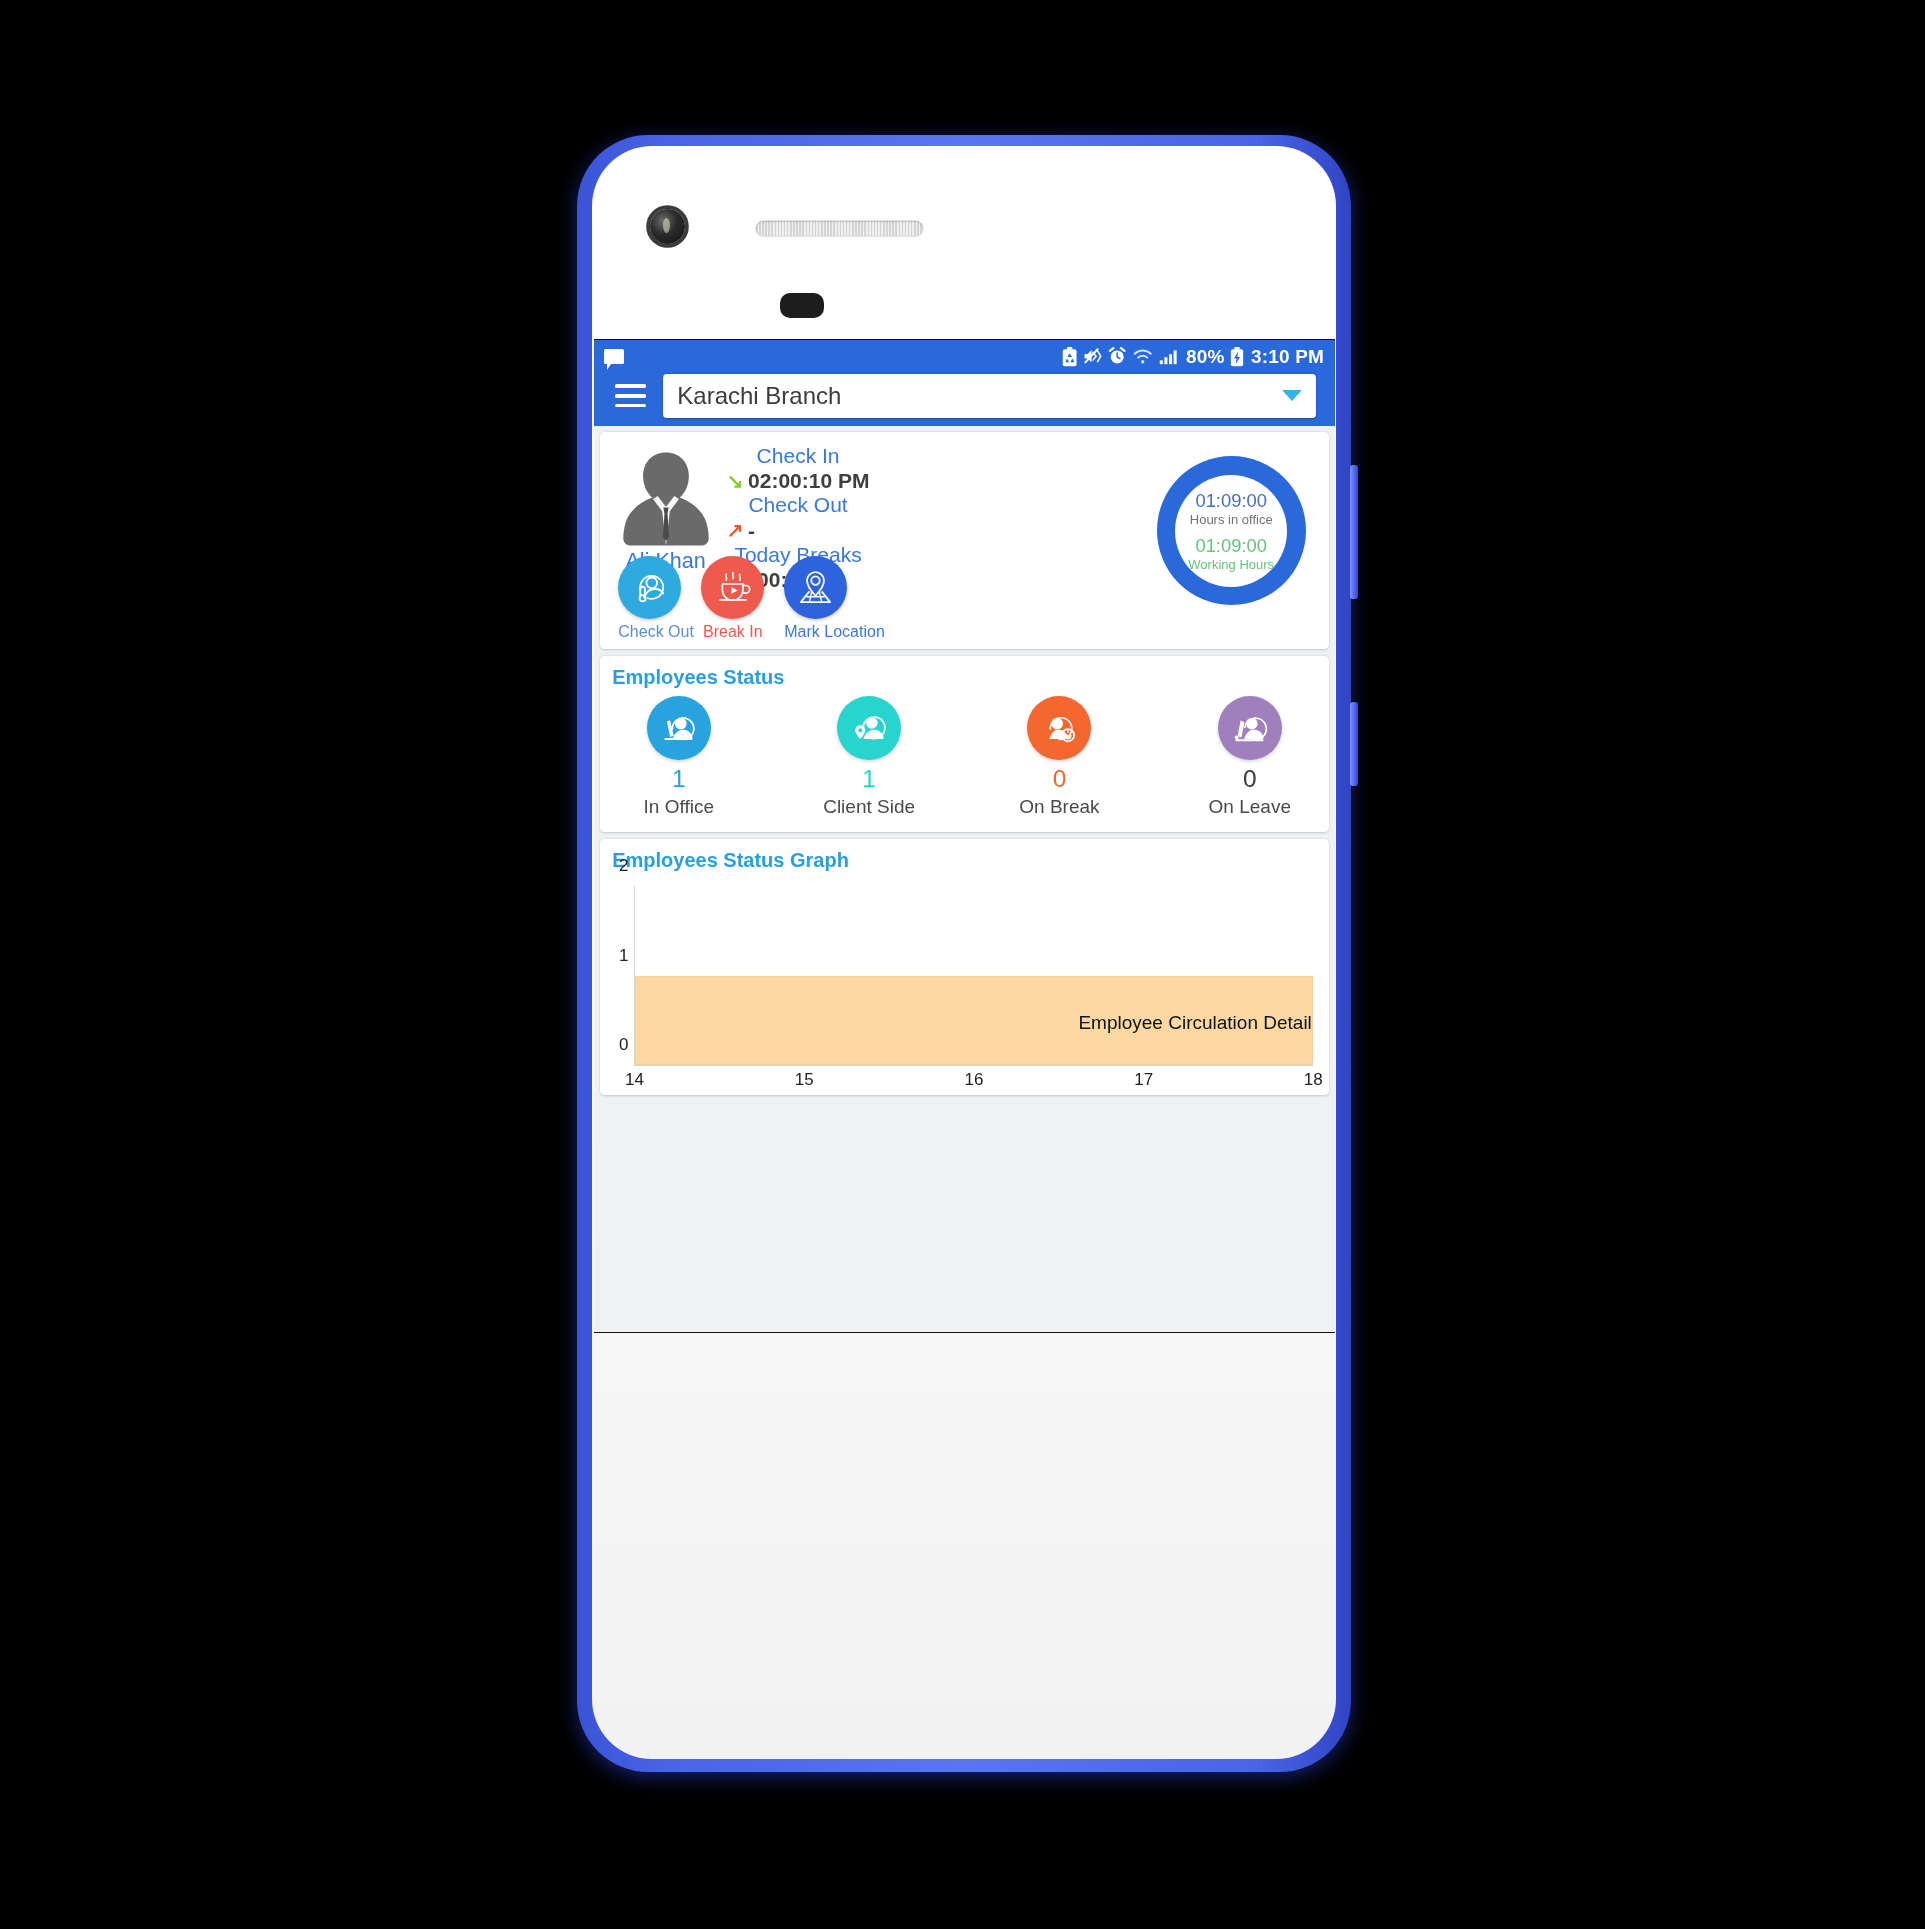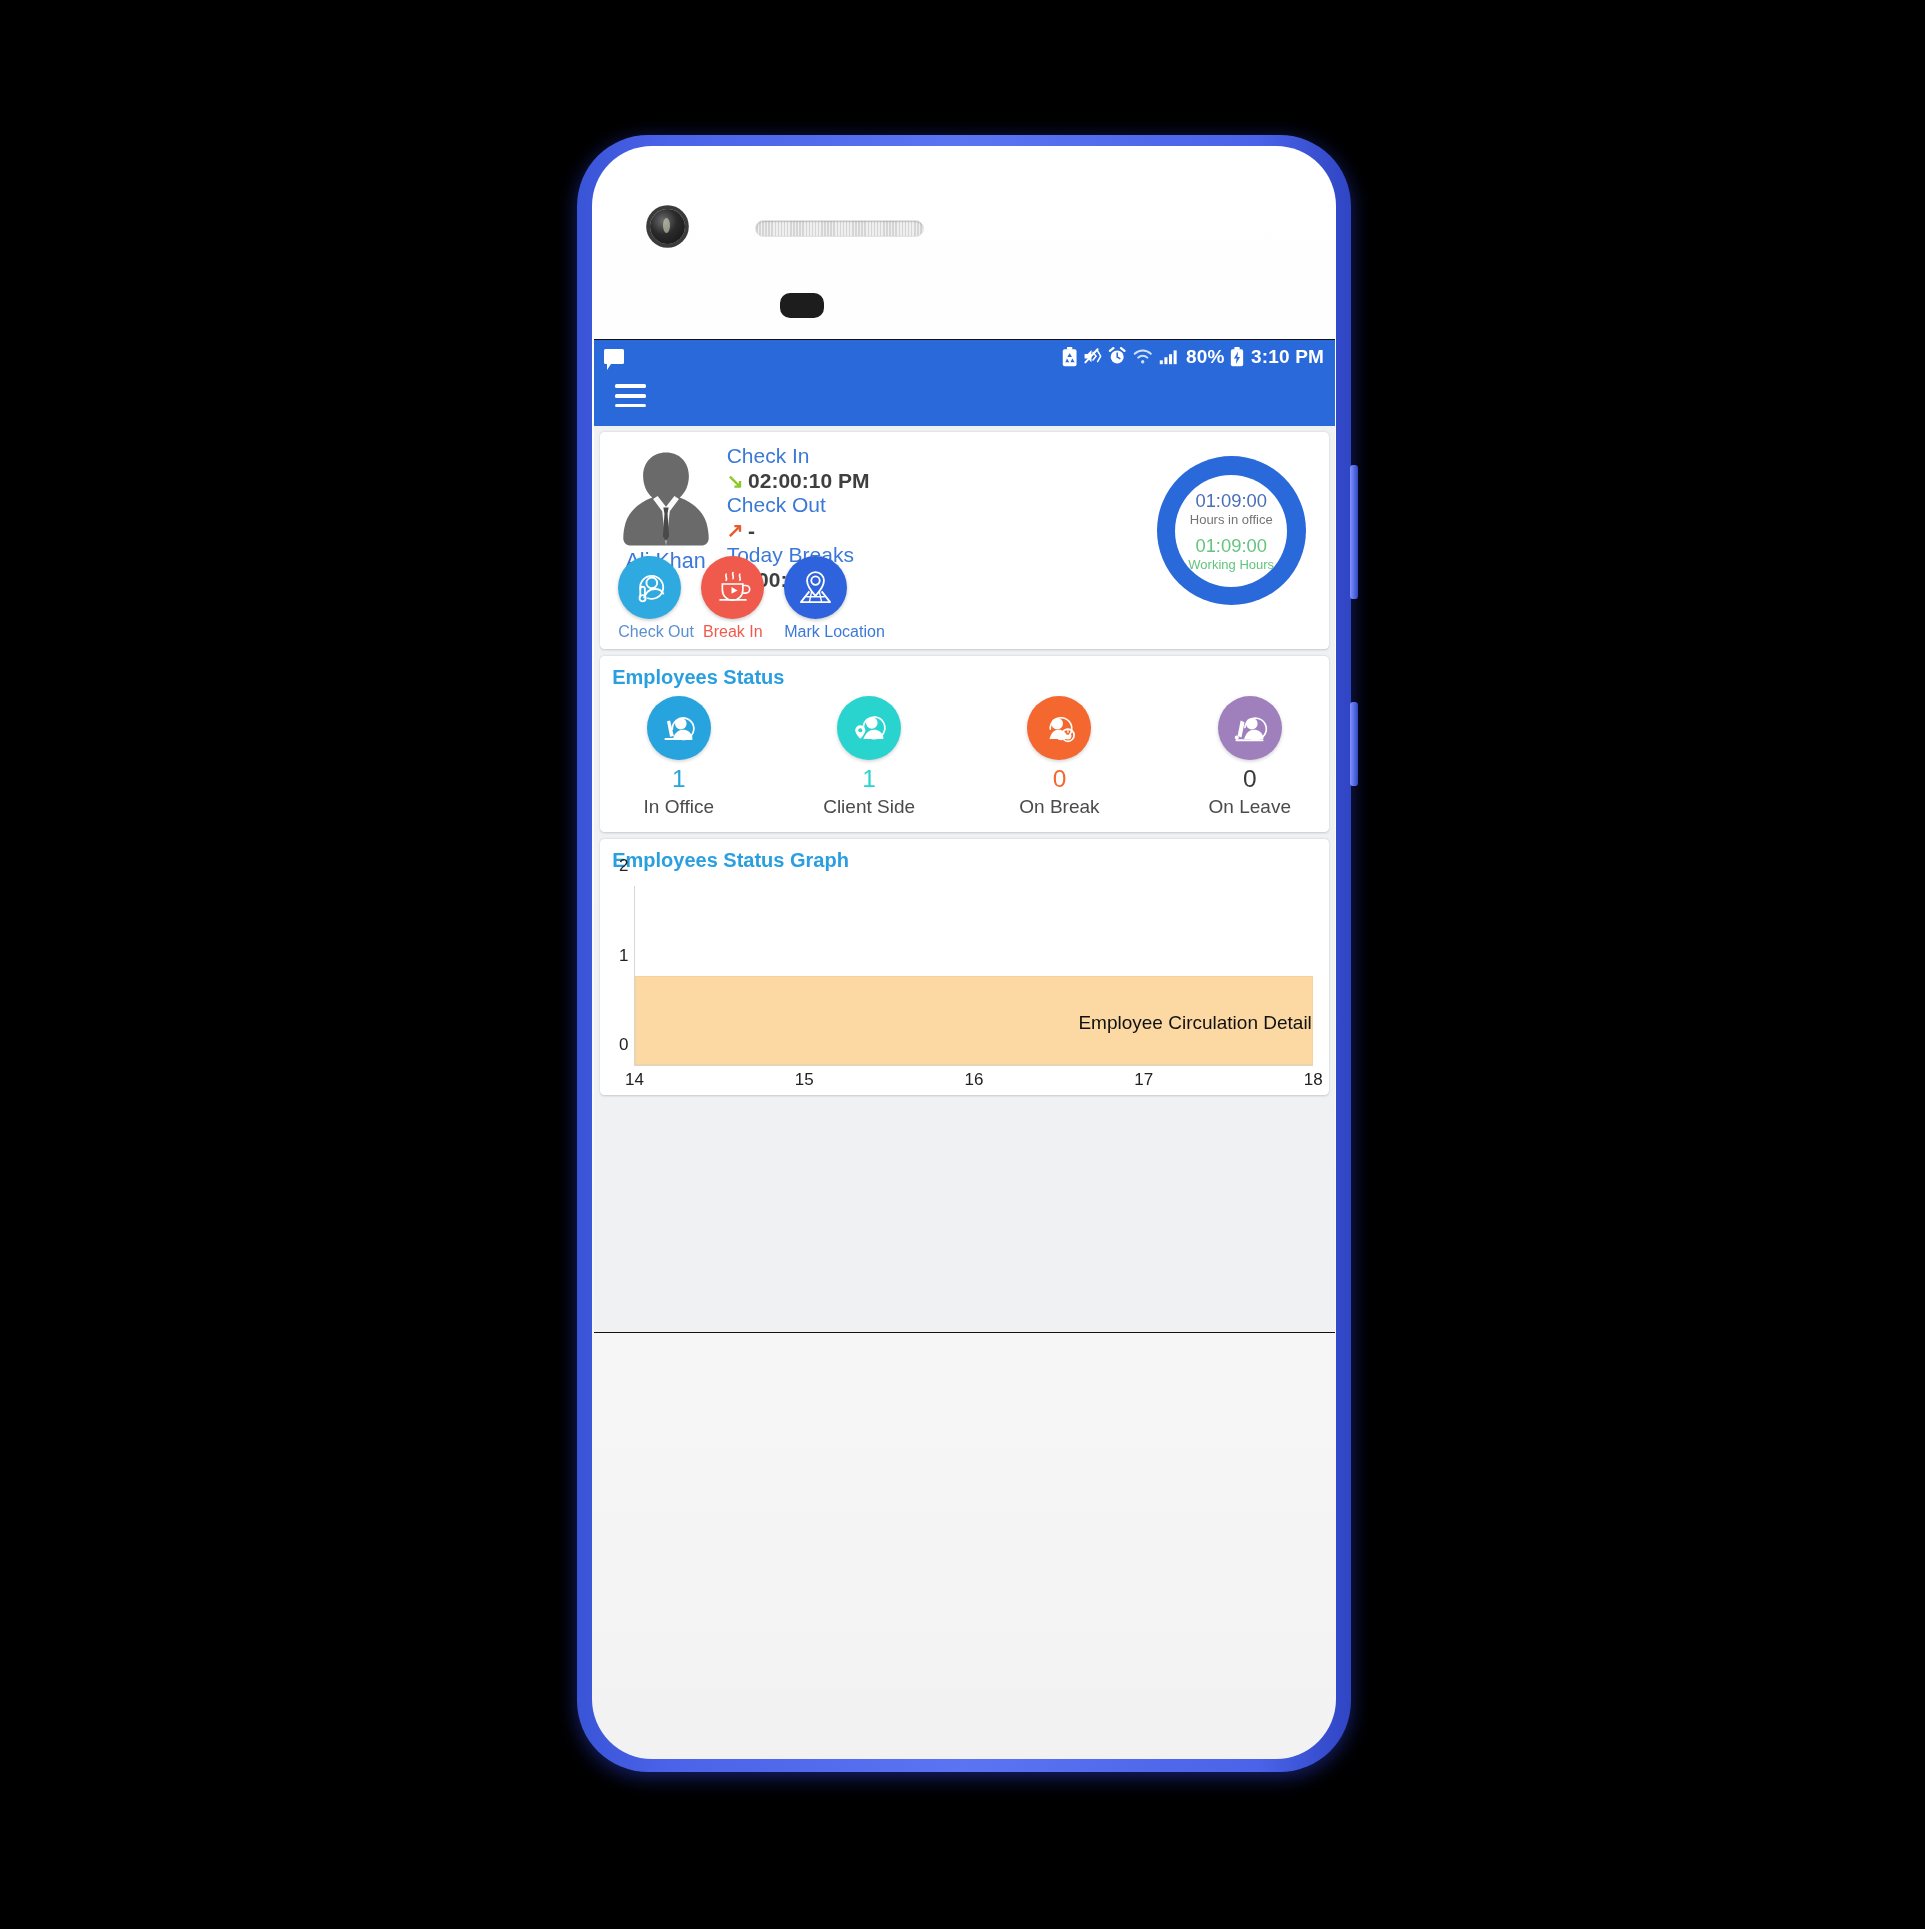--- a/index.html
+++ b/index.html
@@ -75,21 +75,21 @@
           margin-bottom:7px; }
 
   
   #card-profile { padding:4.6px 9.2px 10.7px 9.2px; display:block; position:relative; height:217px; }
   #prof-top { display:flex; }
   #avatar-col { width:113px; text-align:center; padding-top:9.2px; }
   #avatar { width:90px; height:100px; margin:0 auto; position:relative; }
   #avatar svg { display:block; }
   #avatar-name { margin-top:3.1px; font-size:21.5px; color:#3b79d8; }
   #times-col { padding-top:7.7px; margin-left:4.6px; }
-  .t-label { font-size:21px; color:#3b79d8; line-height:1.15; }
+  .t-label { font-size:21px; color:#3b79d8; line-height:1.15;text-align:center; }
   .t-row { display:flex; align-items:center; gap:4.6px; }
   .t-val { font-size:21px; font-weight:bold; color:#3f3f3f; line-height:1.2; }
   .arr { font-size:20px; line-height:1; font-weight:bold; }
   .arr-green { color:#8bc926; }
   .arr-red { color:#e85a2a; }
 
   #donut { position:absolute; right:23px; top:24.5px; width:149px; height:149px;
            border-radius:50%; background:#2969da;
            display:flex; align-items:center; justify-content:center; }
   #donut-inner { width:112px; height:112px; border-radius:50%; background:#fff;
@@ -191,20 +191,24 @@
             <span id="sb-time">3:10 PM</span>
           </div>
         </div>
 
         <div id="appbar">
           <div id="hamburger">
             <i></i>
               <i></i>
               <i></i>
           </div>
+          <div id="branch-select">
+            <span id="branch-label">Karachi Branch</span>
+            <span id="branch-caret"></span>
+          </div>
         </div>
 
         <div id="content">
 
           <div class="card" id="card-profile">
             <div id="prof-top">
 
               <div id="avatar-col">
                 <div id="avatar">
                   <svg width="90" height="100" viewBox="0 0 118 130">

